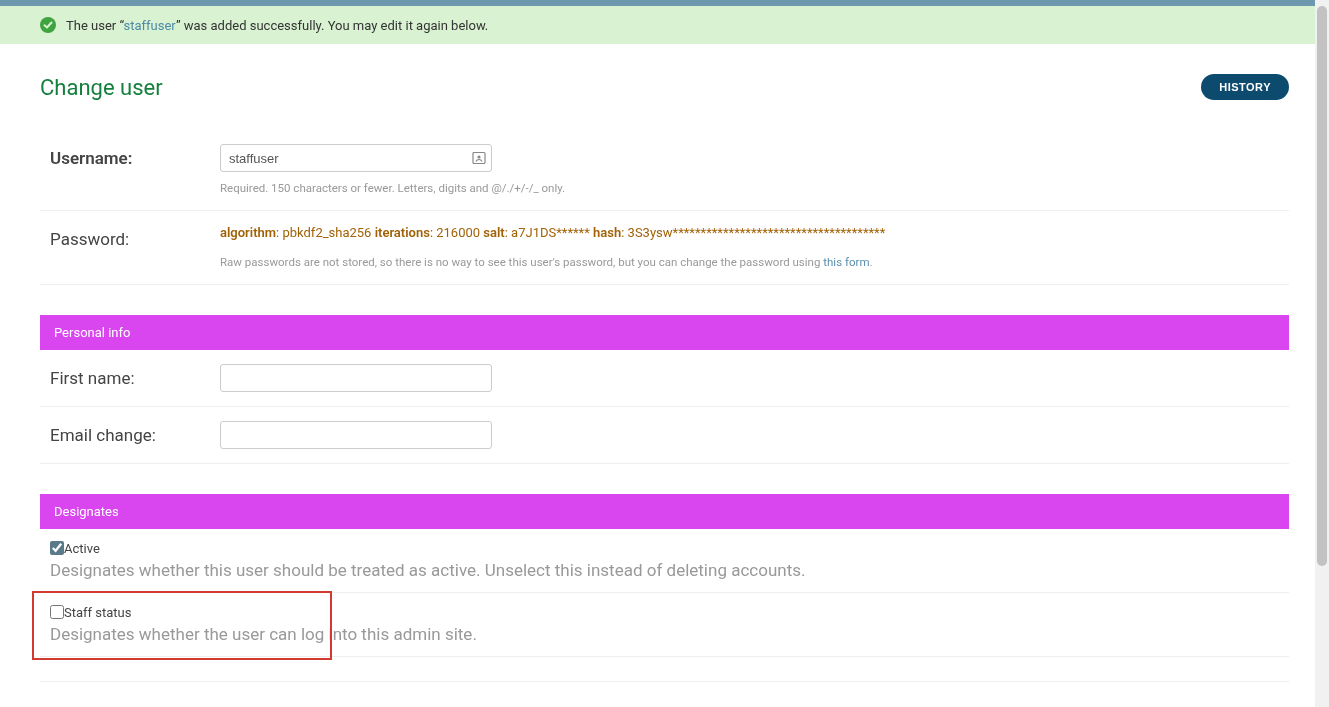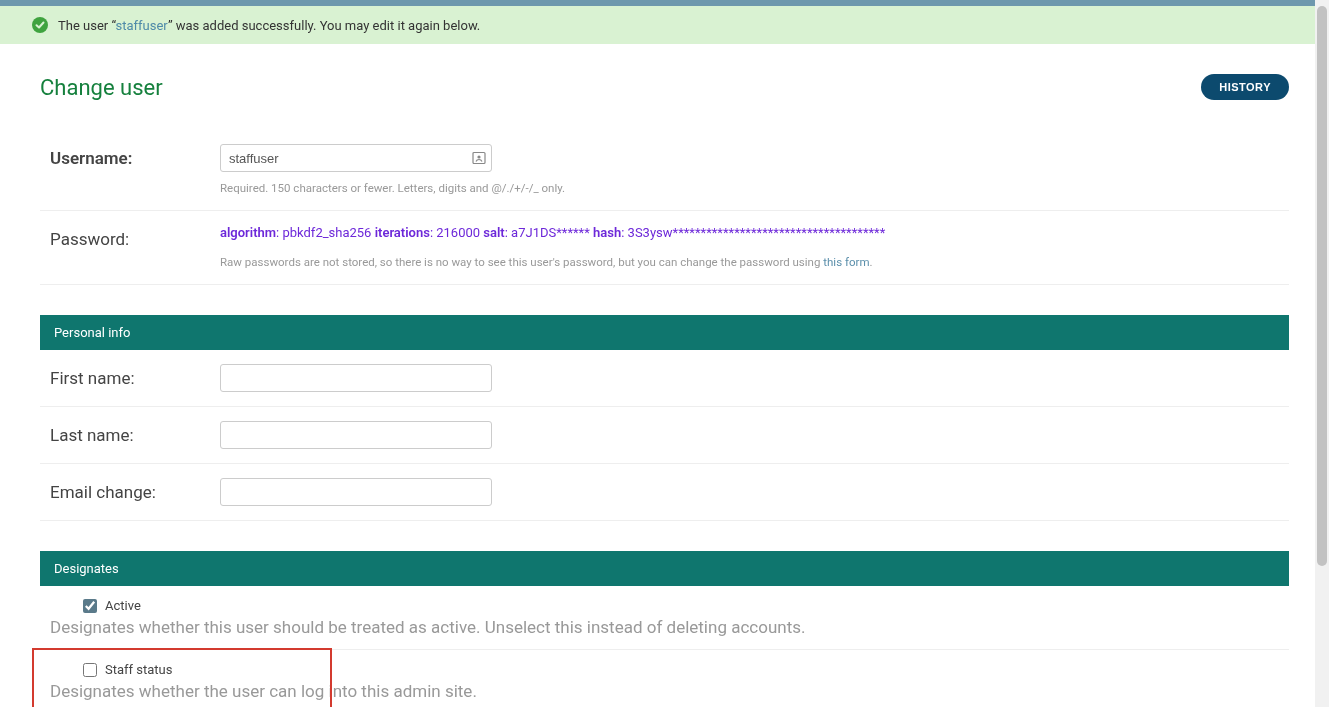--- a/index.html
+++ b/index.html
@@ -10,21 +10,21 @@
     font-size: 13px;
     width: 1329px;
     position: relative;
   }
   .top-bar {
     height: 6px;
     background: #6e98ad;
   }
   .success-banner {
     background: #d9f2d2;
-    padding: 11px 32px;
+    padding: 11px 40px;
     display: flex;
     align-items: center;
     gap: 10px;
     color: #333;
     font-size: 13px;
   }
   .success-banner svg { flex-shrink: 0; }
   .success-banner a { color: #4e8aa8; text-decoration: none; }
   .content {
     padding: 30px 40px 40px 40px;
@@ -46,21 +46,21 @@
     border: none;
     border-radius: 16px;
     padding: 7px 18px;
     font-size: 11px;
     font-weight: 600;
     letter-spacing: 0.5px;
     cursor: pointer;
   }
   .fieldset { margin-bottom: 30px; }
   .section-header {
-    background: #0f766e;
+    background: #d946ef;
     color: #fff;
     padding: 10px 14px;
     font-size: 13px;
     font-weight: 400;
   }
   .form-row {
     display: flex;
     padding: 14px 10px;
     border-bottom: 1px solid #eee;
     align-items: flex-start;
@@ -94,34 +94,32 @@
     color: #888;
     pointer-events: none;
   }
   .help {
     color: #999;
     font-size: 11.5px;
     margin-top: 8px;
     line-height: 1.4;
   }
   .help a { color: #5b8fab; text-decoration: none; }
-  .pwd-line { font-size: 13px; color: #6d28d9; margin-bottom: 14px; }
+  .pwd-line { font-size: 13px; color: #a16207; margin-bottom: 14px; }
   .pwd-line strong { font-weight: 600; }
   .checkbox-row {
     padding: 12px 10px;
     border-bottom: 1px solid #eee;
   }
   .checkbox-line {
     display: flex;
-    align-items: flex-end;
-    gap: 8px;
+    align-items: flex-start;
     font-size: 13px;
     color: #444;
     margin-bottom: 4px;
-    margin-left: 33px;
   }
   .checkbox-line input[type=checkbox] {
     width: 14px;
     height: 14px;
     accent-color: #5a7a8a;
     cursor: pointer;
   }
   .checkbox-help {
     color: #999;
     font-size: 17px;
@@ -213,26 +211,20 @@
   <div class="fieldset">
     <div class="section-header">Personal info</div>
 
     <div class="form-row">
       <div class="label">First name:</div>
       <div class="field">
         <input type="text" class="text-input" style="">
       </div>
     </div>
 
-    <div class="form-row">
-      <div class="label">Last name:</div>
-      <div class="field">
-        <input type="text" class="text-input" style="">
-      </div>
-    </div>
 
     <div class="form-row">
       <div class="label">Email change:</div>
       <div class="field">
         <input type="text" class="text-input" style="">
       </div>
     </div>
   </div>
 
   <div class="fieldset">

